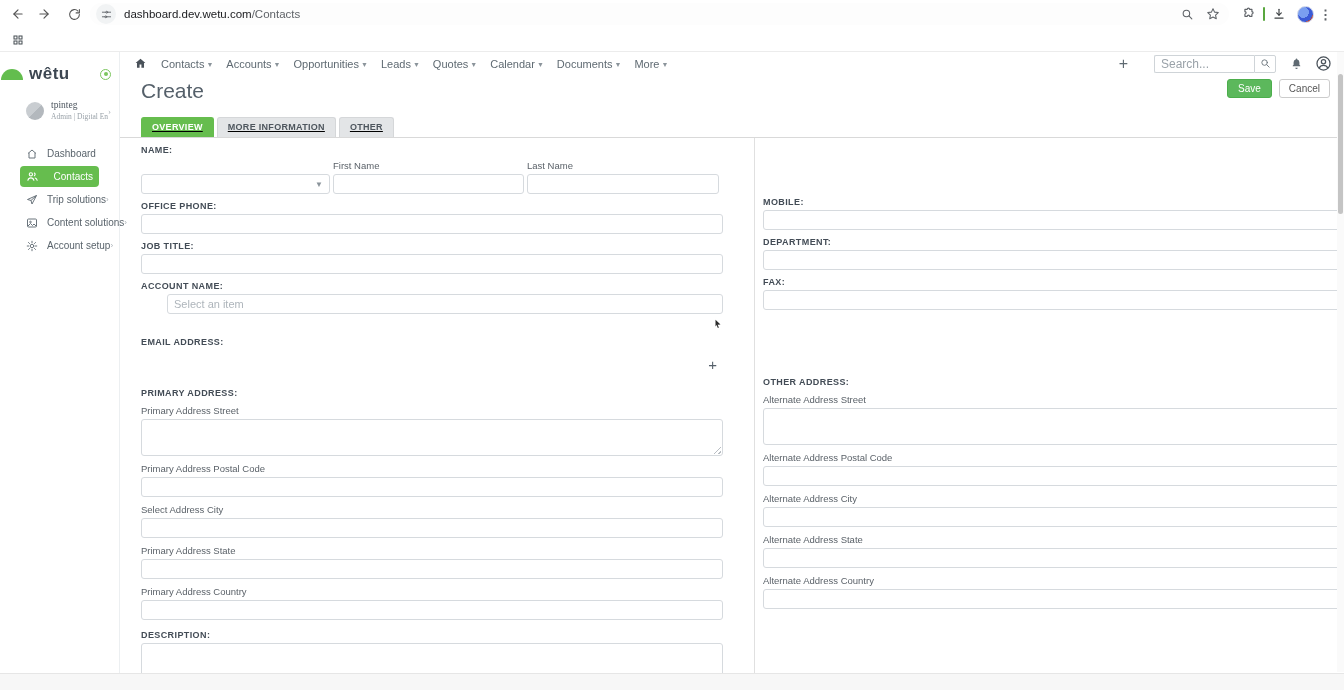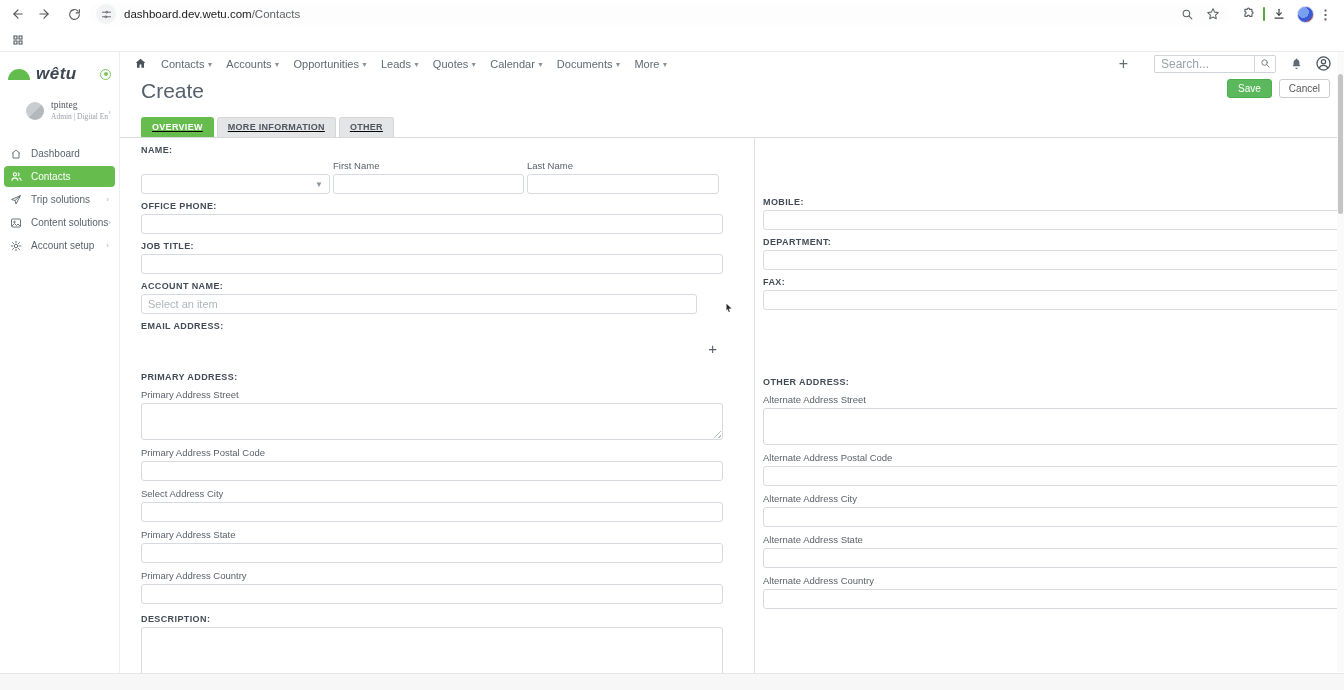--- a/index.html
+++ b/index.html
@@ -22,33 +22,33 @@
   .grid-icon { cursor:pointer; color:#454c52; }
 
   
   .app { display:flex; height:638px; position:relative; background:#fff; }
   .footer-strip { position:absolute; left:0; right:0; bottom:0; height:17px; background:#f7f7f7; border-top:1px solid #e6e6e6; z-index:5; }
   .scrollbar { position:absolute; right:0; top:0; width:7px; height:620px; background:#fafafa; z-index:6; }
   .scroll-thumb { position:absolute; top:22px; left:1px; width:5px; height:140px; background:#c4c4c4; border-radius:3px; cursor:pointer; }
 
   
   .sidebar { width:120px; flex:none; background:#fff; border-right:1px solid #eceff1; padding-top:8px; z-index:2; }
-  .logo-row { display:flex; align-items:center; padding:4px 8px 10px 8px;font-style:italic; }
+  .logo-row { display:flex; align-items:center; padding:4px 8px 10px 1px; }
   .logo-arch { width:22px; height:11px; border-radius:11px 11px 0 0; background:#63bd4e; margin-right:6px; flex:none; }
   .logo-word { font-size:17px; font-weight:bold; color:#3d4752; letter-spacing:0.5px; }
   .logo-target { margin-left:auto; width:11px; height:11px; border:1.5px solid #7cc65f; border-radius:50%; position:relative; cursor:pointer; flex:none; }
   .logo-target::after { content:""; position:absolute; inset:2.5px; background:#7cc65f; border-radius:50%; }
   .user-row { display:flex; align-items:center; padding:6px 8px 12px 26px; cursor:pointer;font-family:Liberation Serif, serif; }
   .user-avatar { width:18px; height:18px; border-radius:50%; background:linear-gradient(135deg,#c9cdd1 0 50%, #b3b8bd 50%); flex:none; margin-right:7px; }
   .user-texts { line-height:1.25; min-width:0; }
   .user-name { font-size:9.5px; color:#4c555e; }
   .user-role { font-size:7.5px; color:#9aa2a9; white-space:nowrap; overflow:hidden; }
   .user-chev { margin-left:auto; color:#aab1b7; font-size:9px; }
   .nav-list { margin-top:10px; }
-  .nav-item { display:flex; align-items:center; height:21px; margin:2px 4px; padding:0 6px; border-radius:4px; cursor:pointer; color:#5a646c; }
+  .nav-item { display:flex; align-items:center; height:21px; margin:2px 20px; padding:0 6px; border-radius:4px; cursor:pointer; color:#5a646c;justify-content:space-between; }
   .nav-item .ni-icon { width:13px; height:13px; margin-right:8px; flex:none; color:#6a747c; display:flex; align-items:center; }
   .nav-item .ni-label { font-size:10px; white-space:nowrap; }
   .nav-item .ni-chev { margin-left:auto; font-size:8px; color:#aab1b7; }
   .nav-item.active { background:#66bd4e; color:#ffffff; }
   .nav-item.active .ni-icon { color:#ffffff; }
 
   
   .main { flex:1; display:flex; flex-direction:column; background:#fff; min-width:0; }
   .appbar { height:23px; display:flex; align-items:center; padding:0 12px 0 14px; }
   .home-icon { color:#4a525a; margin-right:14px; cursor:pointer; display:flex; }
@@ -89,21 +89,21 @@
   .ta.desc { height:62px; }
   .resize-grip { position:absolute; right:2px; bottom:2px; width:8px; height:8px; clip-path:polygon(100% 0,100% 100%,0 100%); background:repeating-linear-gradient(135deg,#b9bec3 0 1px,transparent 1px 3px); pointer-events:none; }
   .name-grid { display:flex; gap:3px; margin-top:5px; }
   .name-grid .c1 { width:189px; flex:none; }
   .name-grid .c2 { width:191px; flex:none; }
   .name-grid .c3 { width:192px; flex:none; }
   .mini-label { font-size:9.5px; color:#5b6269; }
   .sal-select { height:20px; border:1px solid #d6dade; border-radius:3px; display:flex; align-items:center; justify-content:flex-end; padding:0 6px; color:#9aa2a9; cursor:pointer; margin-top:14px; }
   .sal-select .caret { font-size:8px; color:#8b949b; }
   .name-grid .txt { margin-top:3px; }
-  .inline-row { display:flex; align-items:flex-end; gap:21px; }
+  .inline-row { display:flex; align-items:flex-end; gap:4px;flex-direction:column; }
   .lookup-input { width:556px; flex:none; }
   .cursor-ico { color:#2b2b2b; display:flex; margin-left:6px; cursor:pointer; }
   .email-plus-row { display:flex; justify-content:flex-end; padding:10px 6px 2px 0; }
   .plus-add { font-size:15px; color:#55606a; cursor:pointer; line-height:1; }
   .sec-gap { margin-top:14px; }
   .right-spacer { height:52px; }
 </style>
 </head>
 <body>
 

